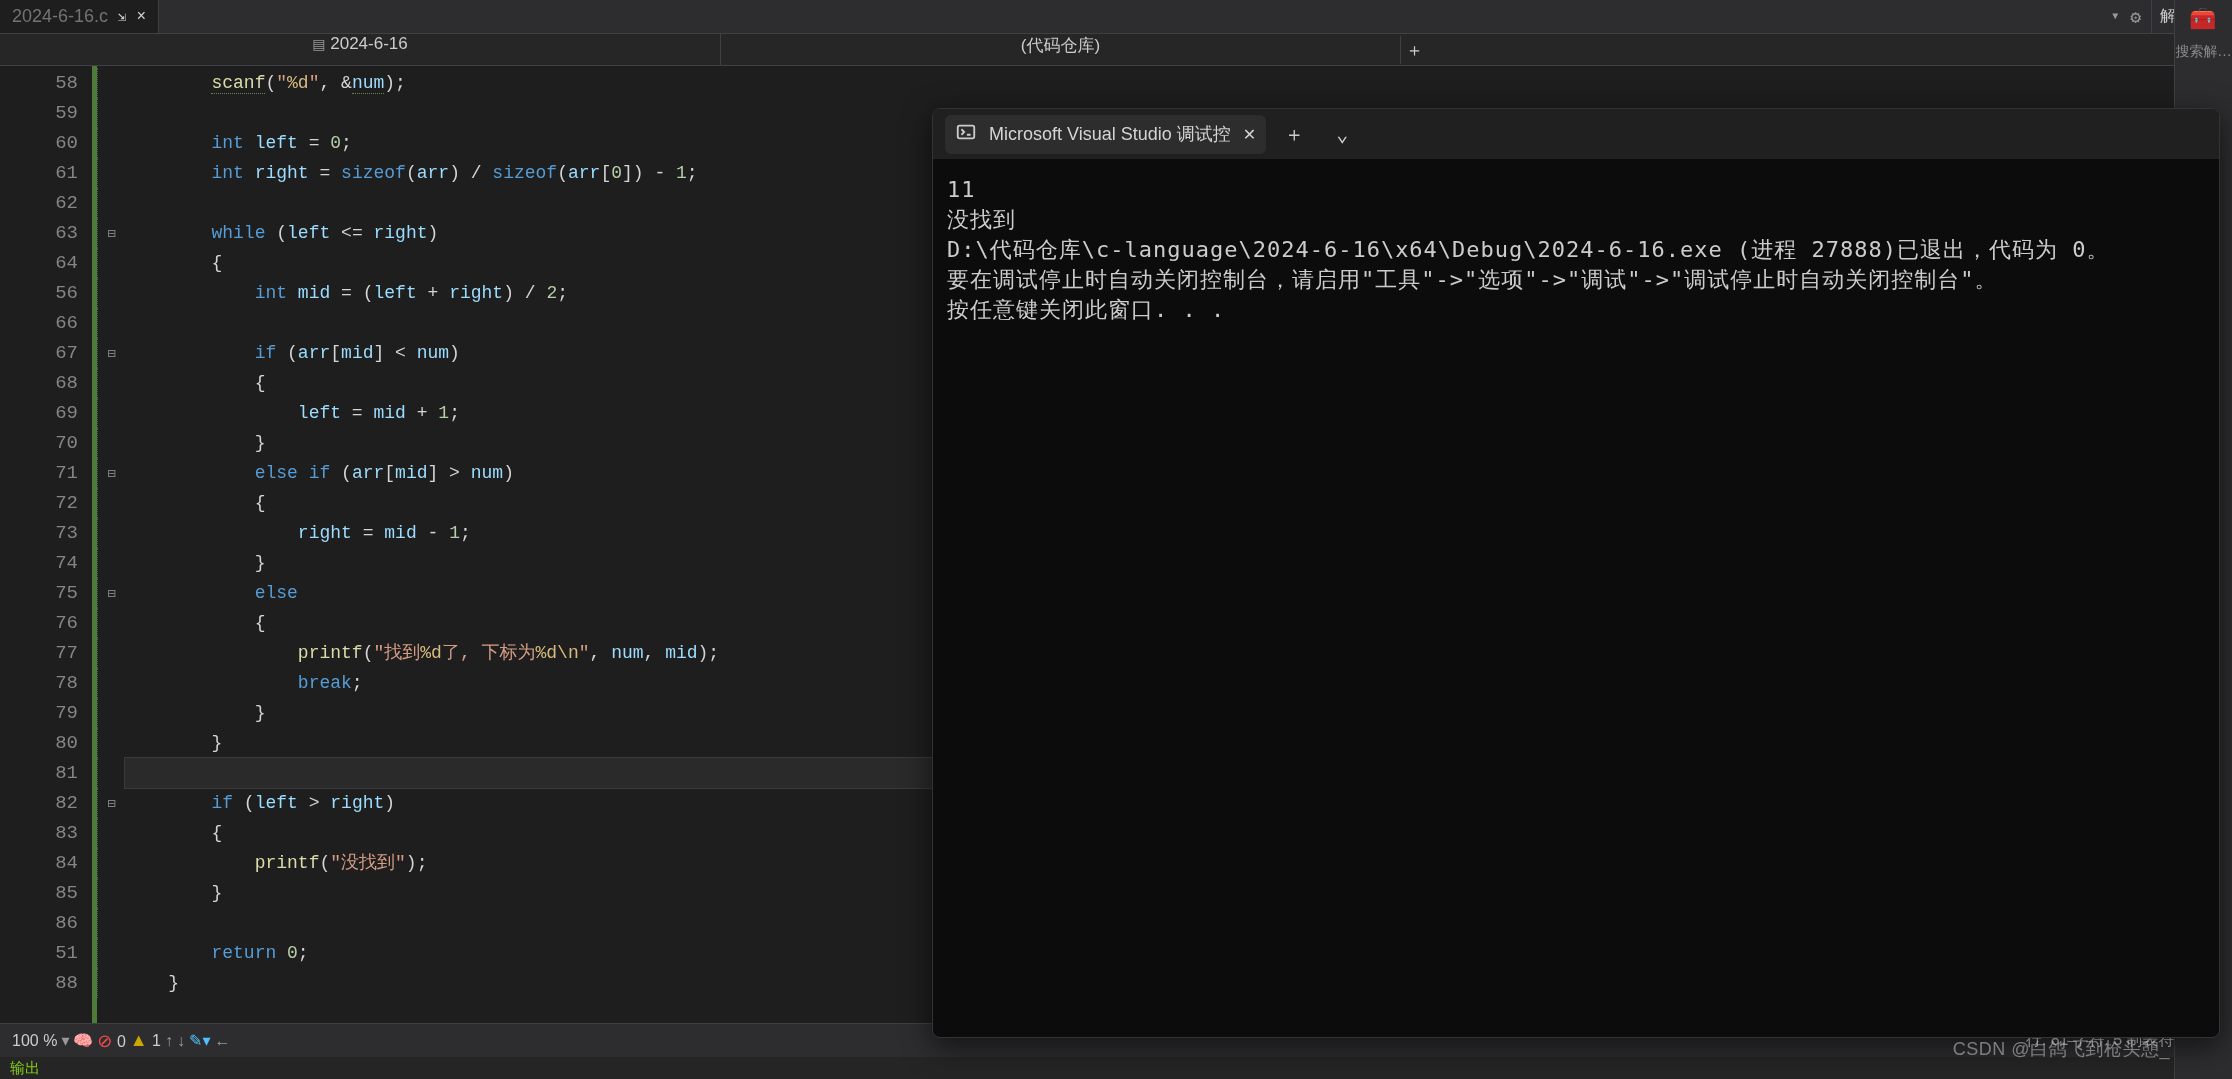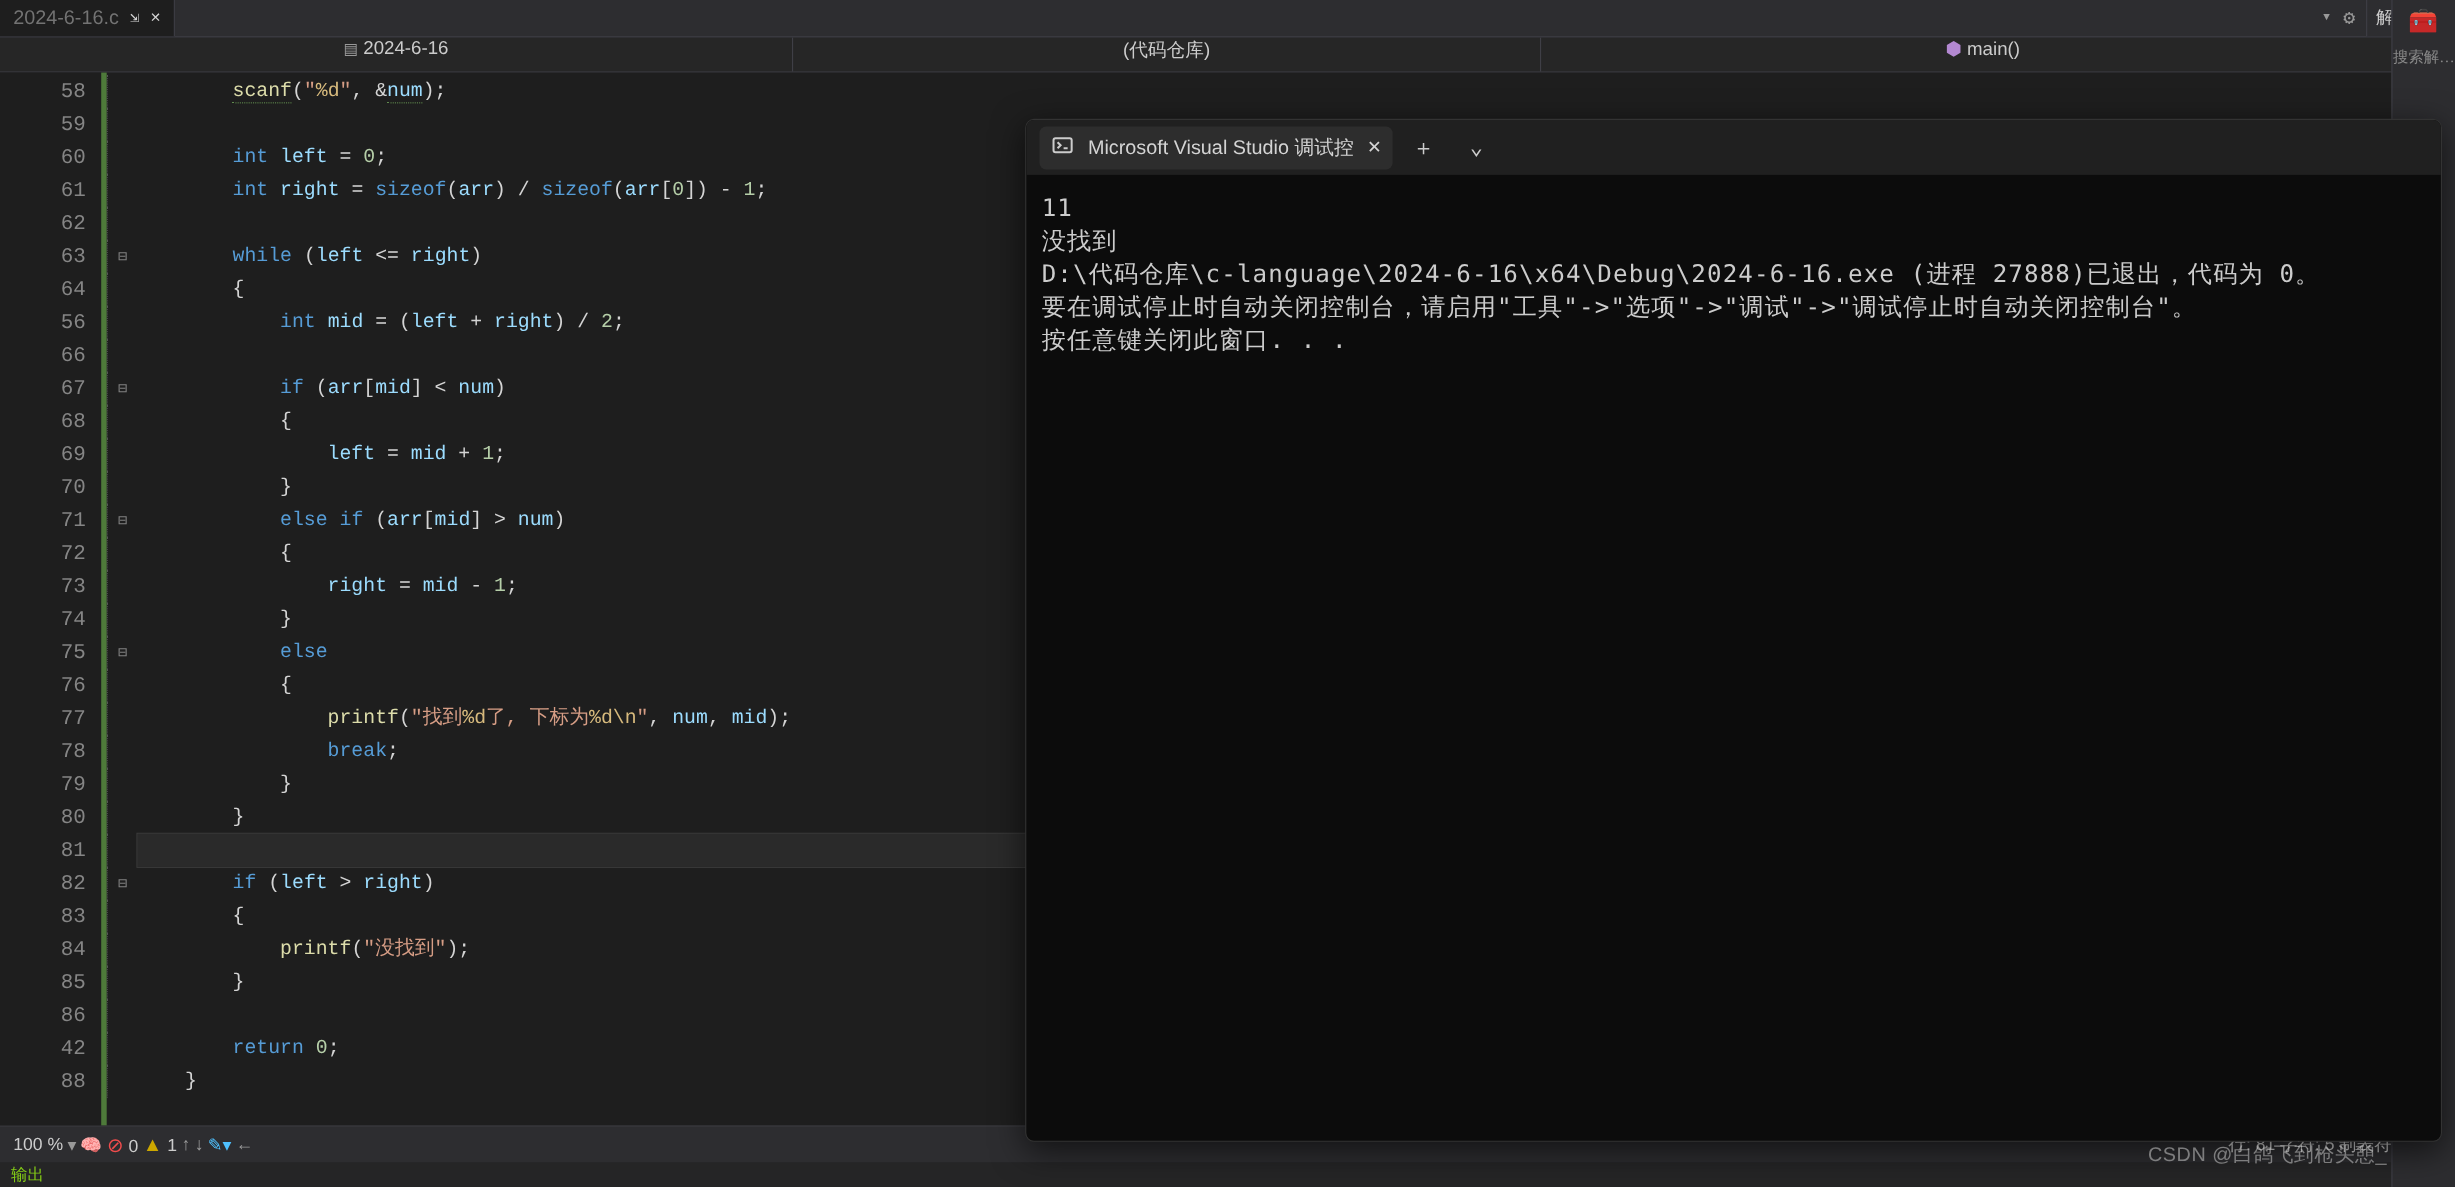--- a/index.html
+++ b/index.html
@@ -236,24 +236,20 @@
   <div class="right-panel-label">解决方案</div>
 </div>
 
 <div class="nav-bar">
   <div class="nav-seg first wide" style="max-width:720px">
     <span><span class="nav-icon">▤</span>&nbsp;<span>2024-6-16</span></span>
     <span class="nav-icon">▾</span>
   </div>
   <div class="nav-seg wide" style="max-width:680px">
     <span>(代码仓库)</span>
-    <span class="nav-icon">▾</span>
-  </div>
-  <div class="nav-seg wide">
-    <span><span class="cube-icon">⬢</span>&nbsp;<span>main()</span></span>
     <span class="nav-icon">▾</span>
   </div>
   <div class="plus-box">＋</div>
 </div>
 
 <div class="editor-wrap">
   <div class="gutter" id="gutter">
       <div class="ln">58</div>
       <div class="ln">59</div>
       <div class="ln">60</div>
@@ -276,21 +272,21 @@
       <div class="ln">77</div>
       <div class="ln">78</div>
       <div class="ln">79</div>
       <div class="ln">80</div>
       <div class="ln">81</div>
       <div class="ln">82</div>
       <div class="ln">83</div>
       <div class="ln">84</div>
       <div class="ln">85</div>
       <div class="ln">86</div>
-      <div class="ln">42</div>
+      <div class="ln">51</div>
       <div class="ln">88</div>
     </div>
   <div class="change-bar"></div>
   <div class="fold-col" id="folds">
       <div class="fold"></div>
       <div class="fold"></div>
       <div class="fold"></div>
       <div class="fold"></div>
       <div class="fold"></div>
       <div class="fold box">⊟</div>

